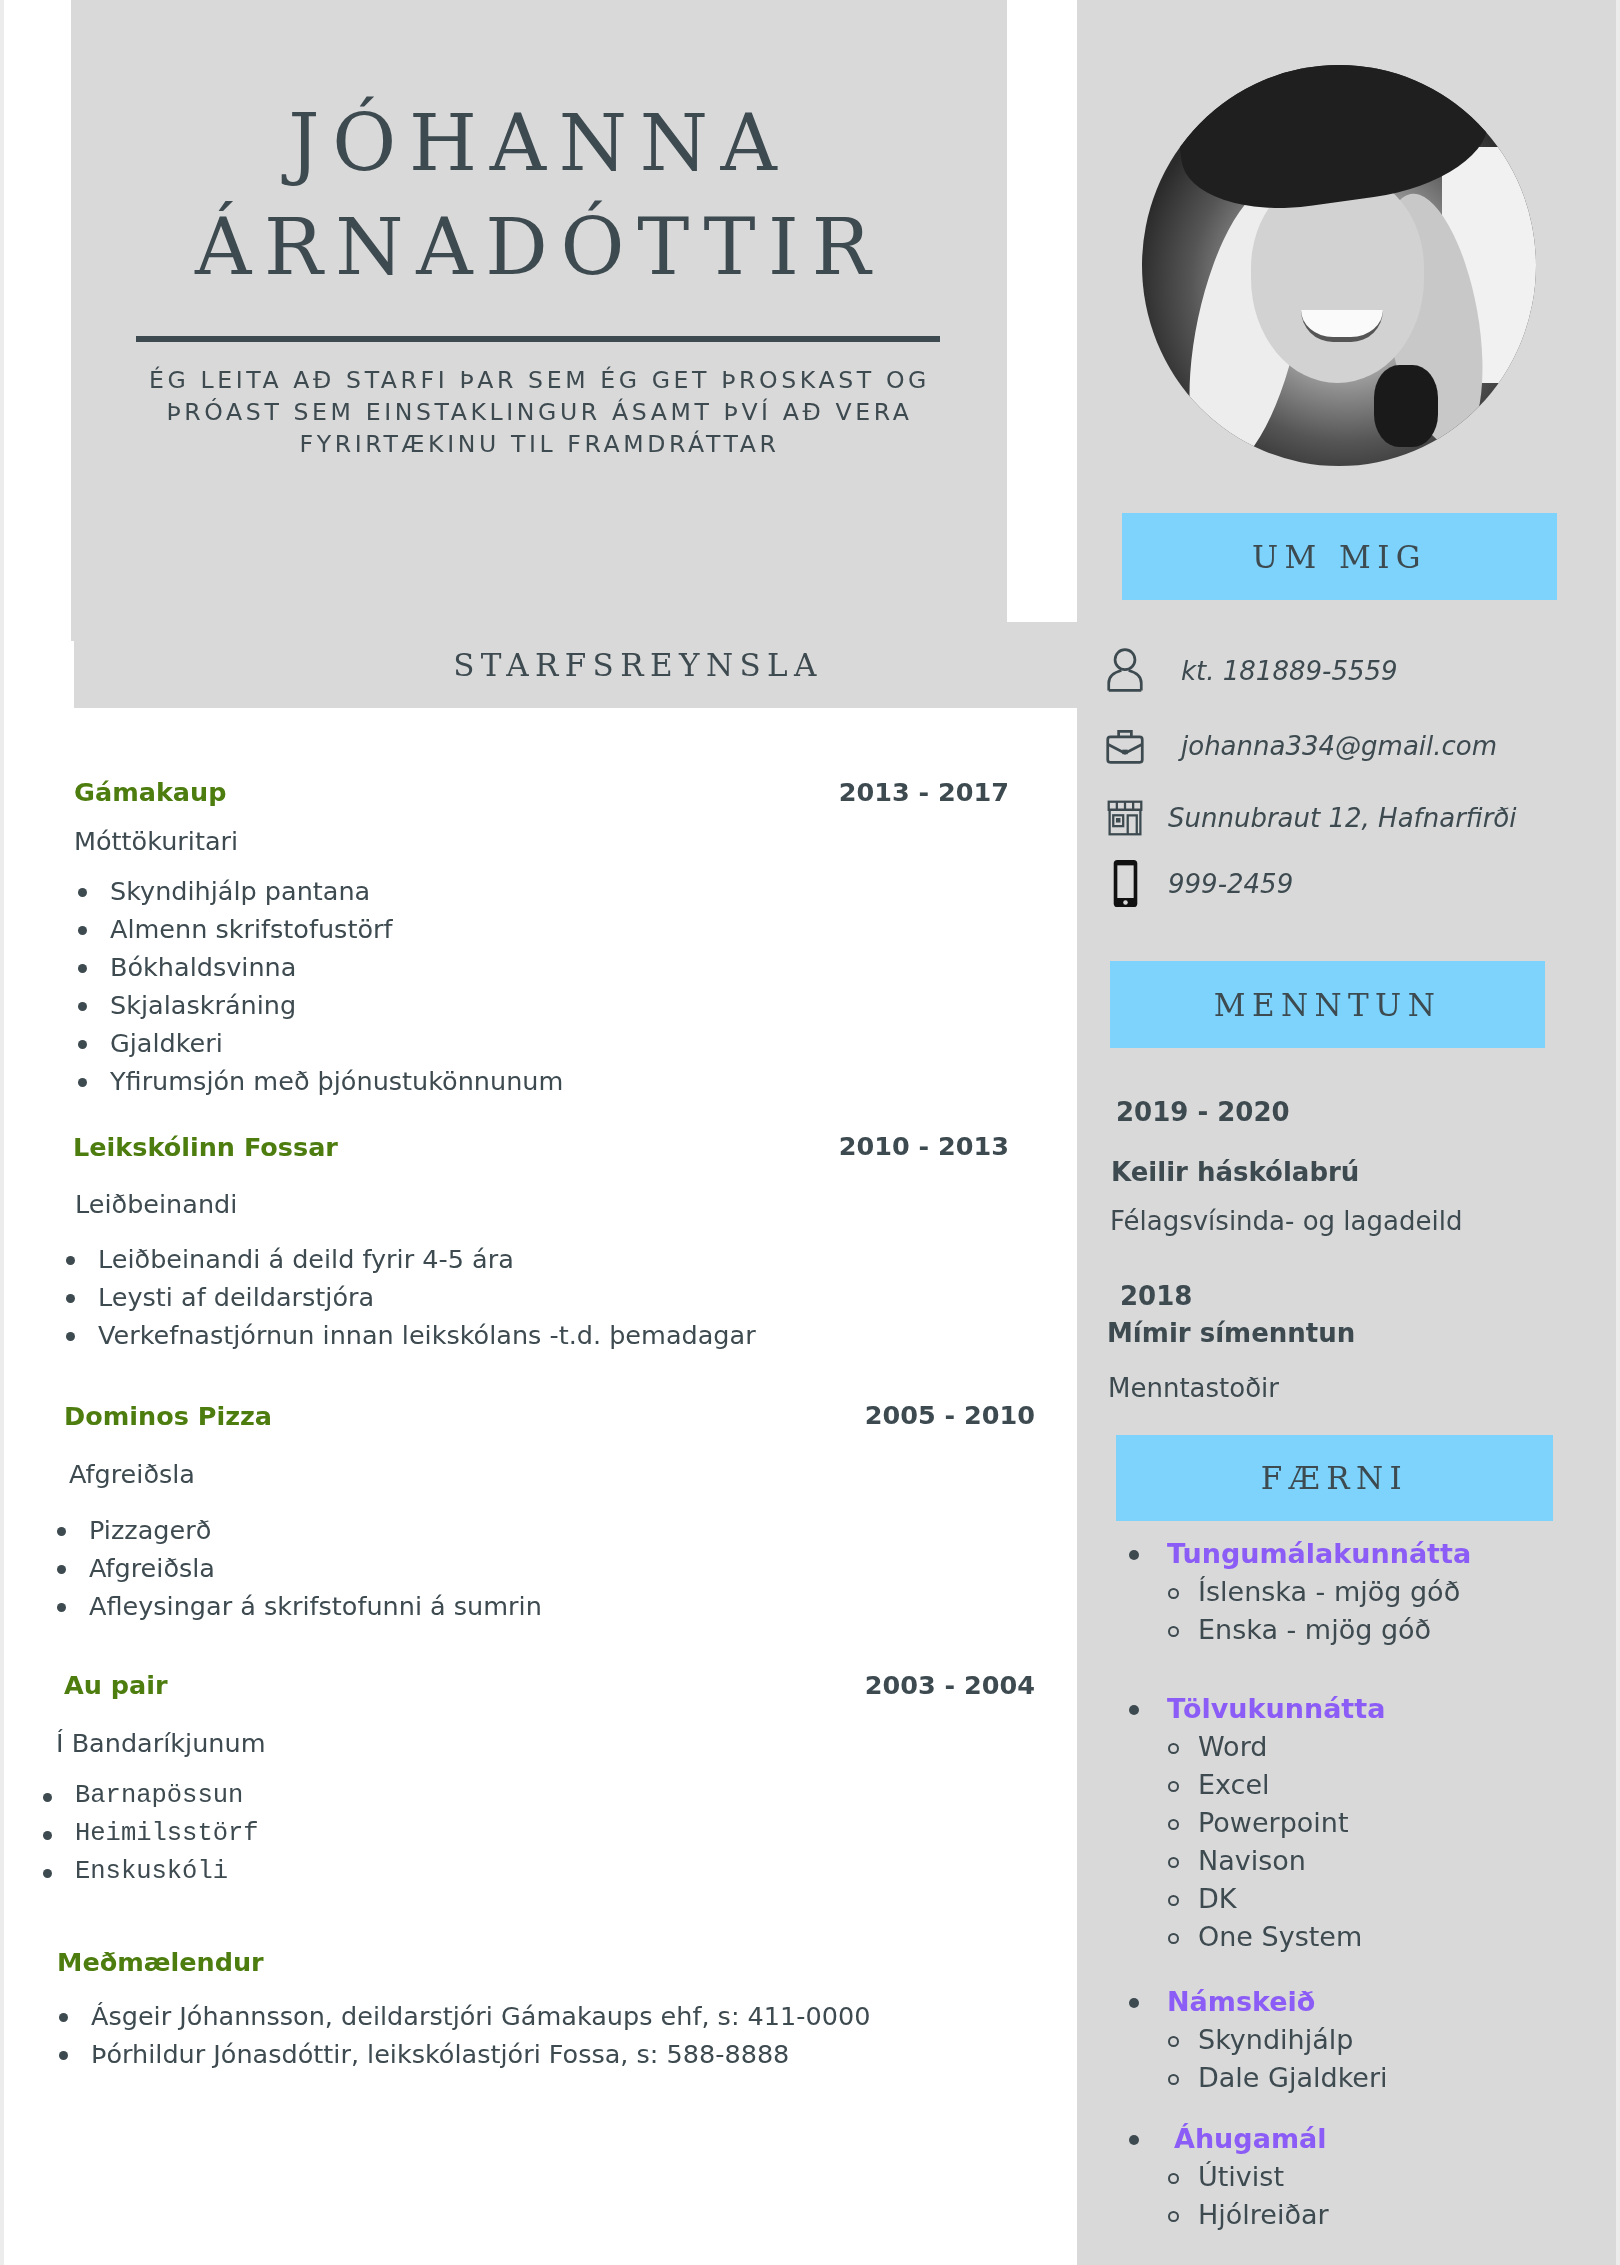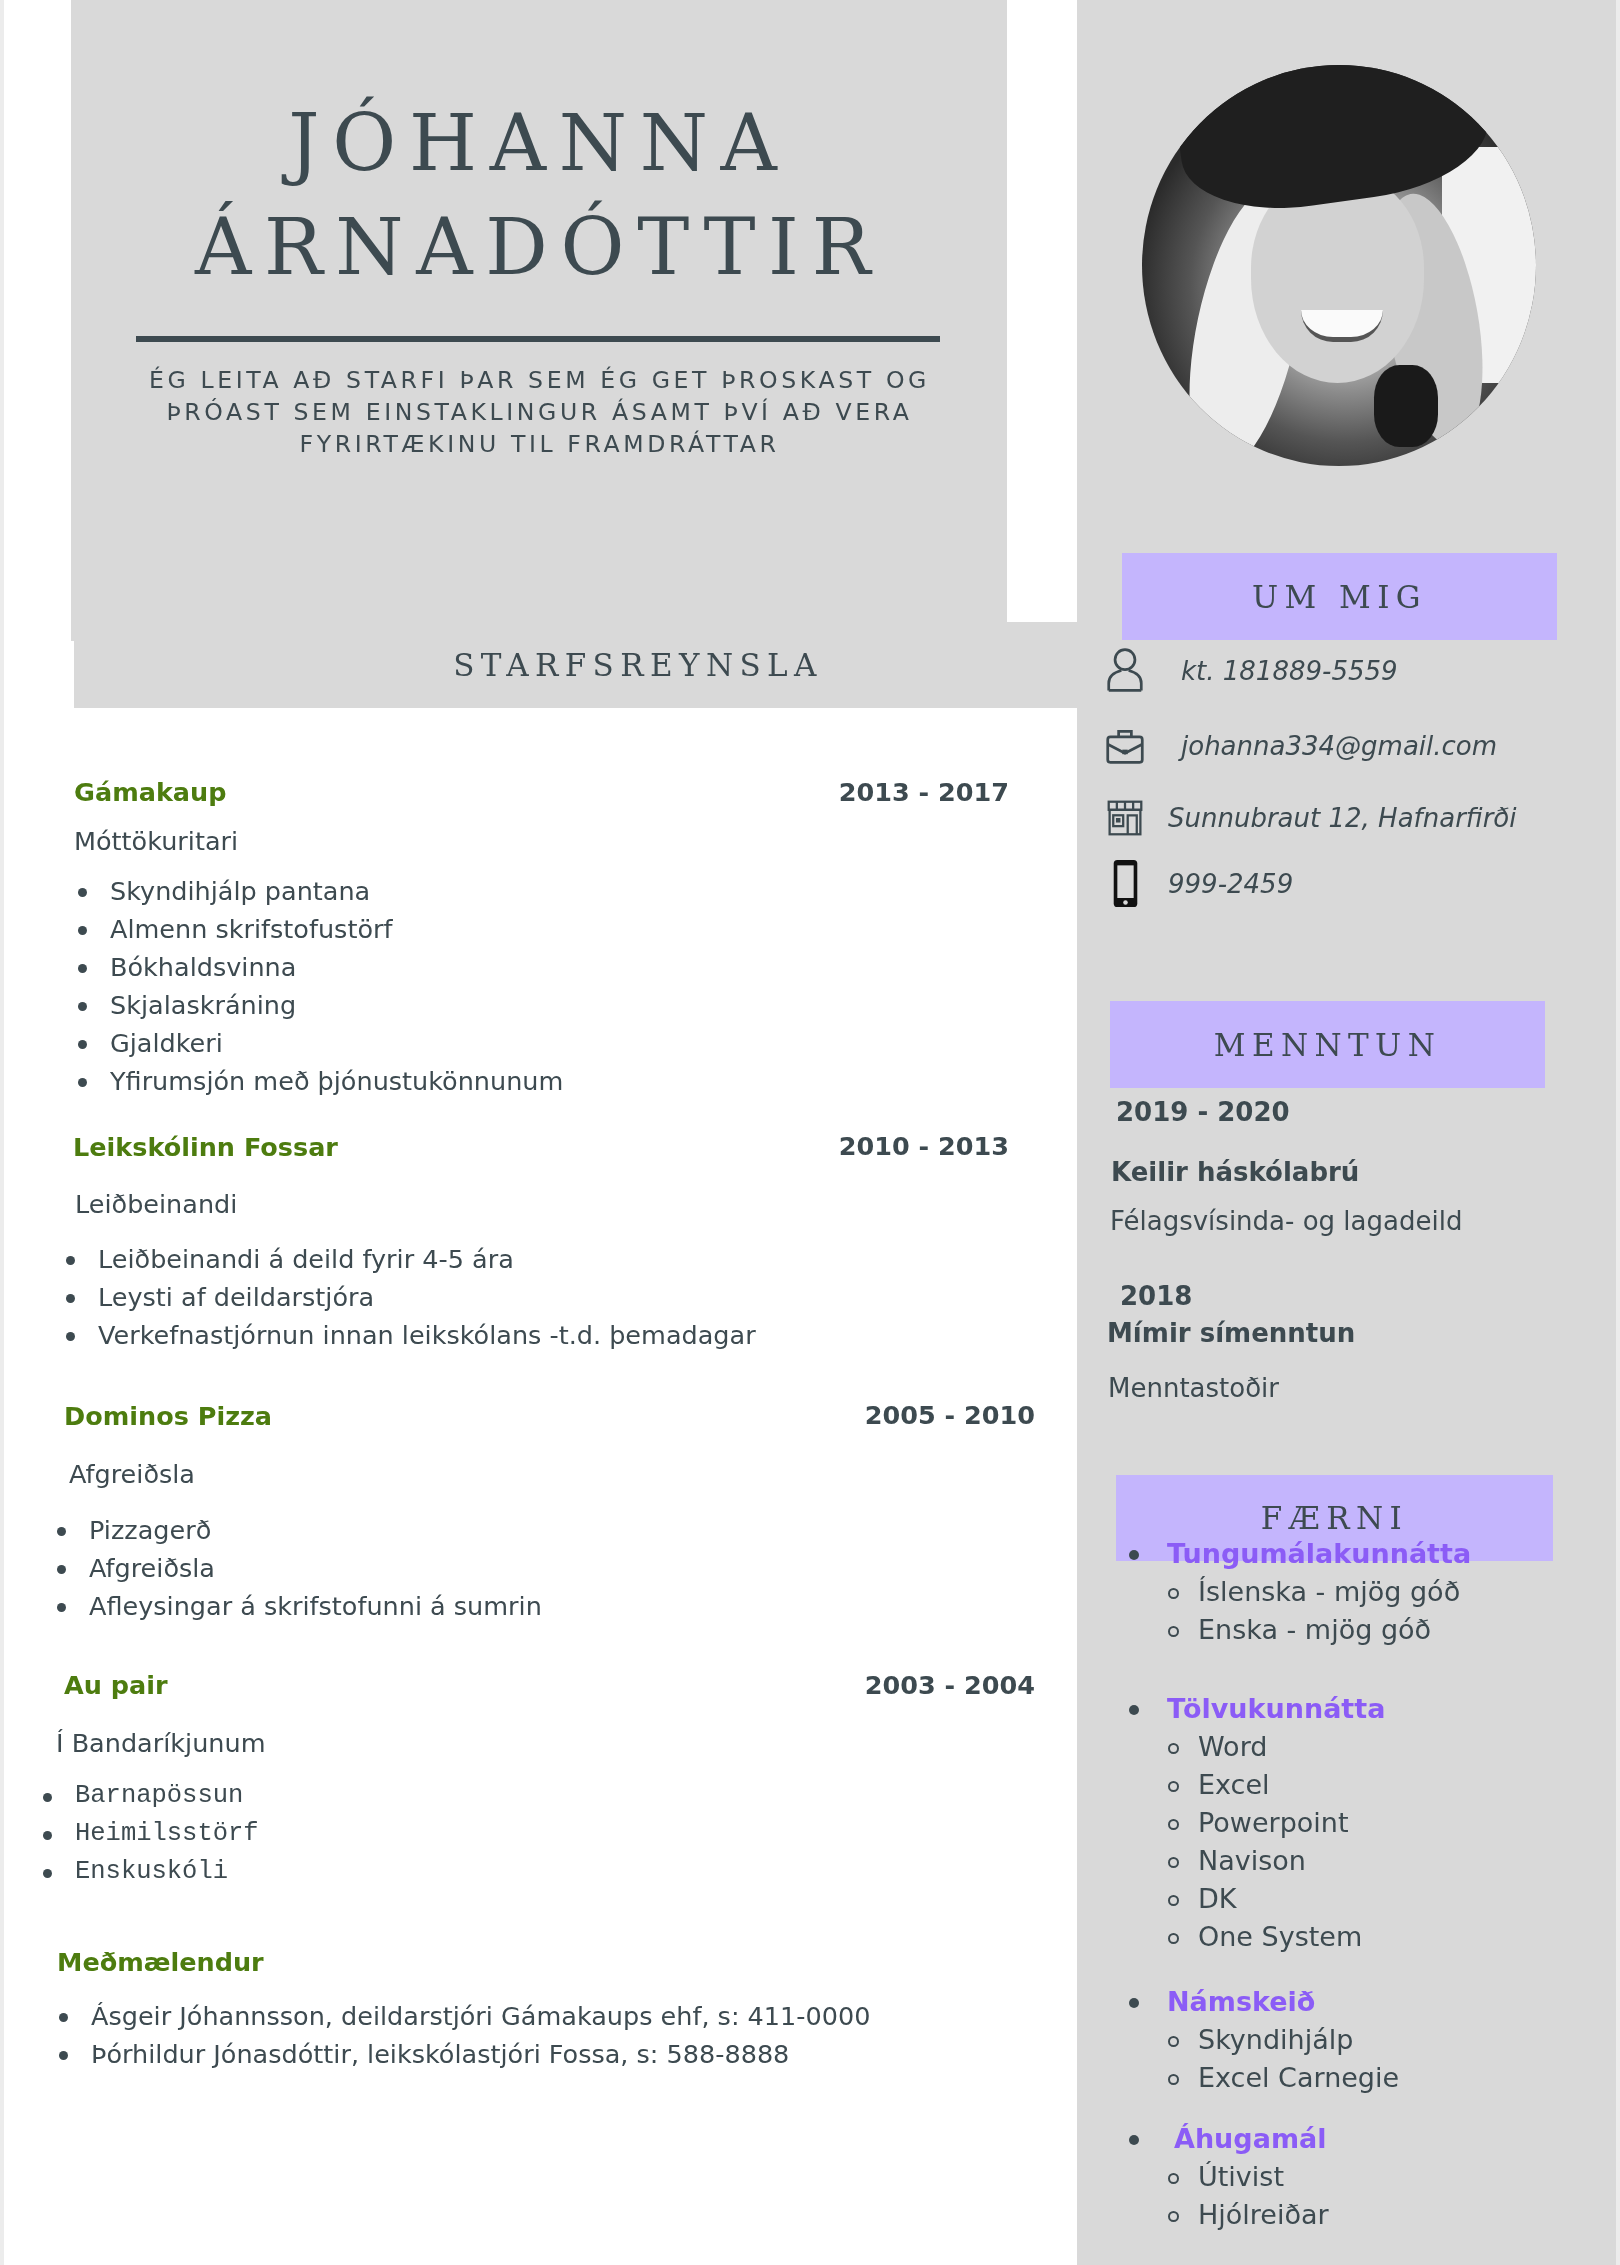--- a/index.html
+++ b/index.html
@@ -31,21 +31,21 @@
     font-family: "DejaVu Sans", sans-serif; font-size: 23.6px; letter-spacing: 3.6px;
     line-height: 32px; color: #3d4a50; text-transform: uppercase;
   }
 
   
   .section-header {
     position: absolute; display: flex; align-items: center; justify-content: center;
     font-family: "DejaVu Serif", serif; font-size: 31px; letter-spacing: 6.4px; color: #3d4a50;
   }
   .sh-gray { background: #d9d9d9; }
-  .sh-white { background: #c4b5fd; margin-top: 40px; }
+  .sh-white { background: #7dd3fc; }
 
   
   .job-title {
     position: absolute; font-family: "DejaVu Sans", sans-serif; font-weight: bold;
     font-size: 25.5px; color: #4d7c0f;
   }
   .job-years {
     position: absolute; font-family: "DejaVu Sans", sans-serif; font-weight: bold;
     font-size: 25.5px; color: #3d4a50; text-align: right;
   }
@@ -275,21 +275,21 @@
   <div class="skill-item">Excel</div>
   <div class="skill-item">Powerpoint</div>
   <div class="skill-item">Navison</div>
   <div class="skill-item">DK</div>
   <div class="skill-item">One System</div>
 </div>
 
 <div class="skill-group" style="left:1123px; top:1983px;">
   <div class="skill-head">Námskeið</div>
   <div class="skill-item">Skyndihjálp</div>
-  <div class="skill-item">Excel Carnegie</div>
+  <div class="skill-item">Dale Gjaldkeri</div>
 </div>
 
 <div class="skill-group" style="left:1123px; top:2120px;">
   <div class="skill-head" style="padding-left:51px;">Áhugamál</div>
   <div class="skill-item">Útivist</div>
   <div class="skill-item">Hjólreiðar</div>
 </div>
 
 
 </body></html>

